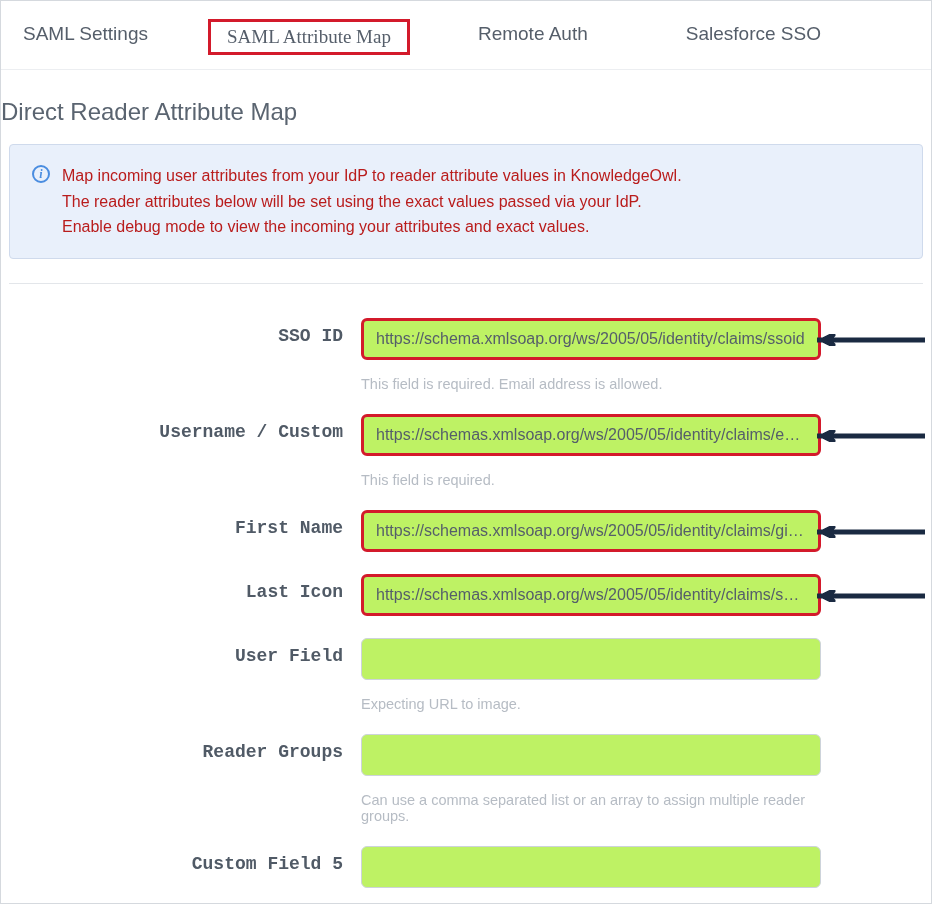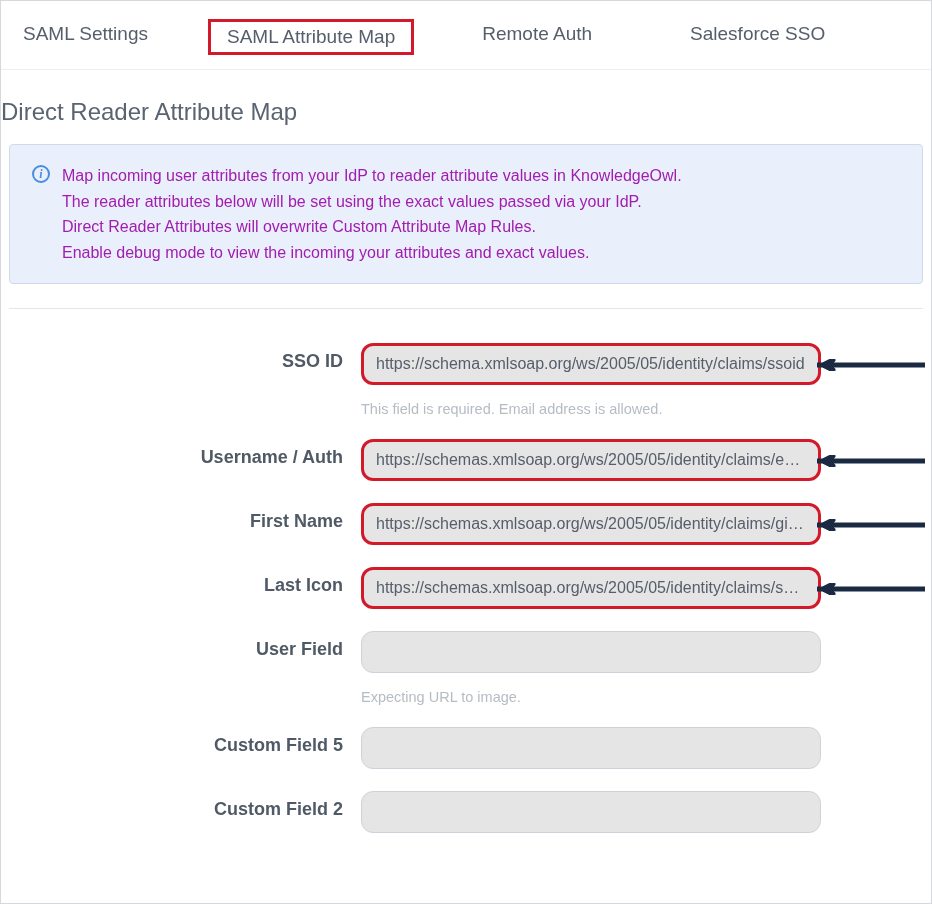--- a/index.html
+++ b/index.html
@@ -19,20 +19,21 @@
     border-bottom: 1px solid #eceef1;
   }
   .tab {
     font-size: 19px;
     color: #555e6a;
     padding: 4px 16px;
     cursor: pointer;
   }
   .tab.active {
     border: 3px solid #d31a2b;
+    font-family: Liberation Serif, serif;
   }
   .tab:first-child { padding-left: 0; }
   .tab-spacer1 { width: 12px; }
   .tab-spacer2 { width: 20px; }
   .tab-spacer3 { width: 34px; }
 
   .page-title {
     font-size: 24px;
     color: #5a6470;
     font-weight: 400;
@@ -60,21 +61,21 @@
     align-items: center;
     justify-content: center;
     flex-shrink: 0;
     margin-top: 2px;
     font-family: Georgia, serif;
     font-style: italic;
   }
   .info-text {
     font-size: 16px;
     line-height: 1.6;
-    color: #a21caf;
+    color: #b91c1c;
   }
 
   .divider {
     border-top: 1px solid #e3e6ea;
     margin: 24px 8px 0 8px;
   }
 
   .form {
     padding: 34px 8px 0 8px;
   }
@@ -85,34 +86,35 @@
     position: relative;
   }
   .form-label {
     width: 352px;
     text-align: right;
     padding-right: 18px;
     font-size: 18px;
     font-weight: 600;
     color: #505a66;
     padding-top: 8px;
+    font-family: Liberation Mono, monospace;
   }
   .form-field {
     flex: 0 0 460px;
     position: relative;
   }
   .form-input {
     width: 460px;
     height: 42px;
     border: 1px solid #cdd3da;
-    border-radius: 12px;
+    border-radius: 6px;
     font-size: 16px;
     padding: 0 14px;
     color: #555e6a;
-    background: #e5e5e5;
+    background: #bef264;
     text-overflow: ellipsis;
     white-space: nowrap;
     overflow: hidden;
   }
   .form-input.highlight {
     border: 3px solid #d31a2b;
     padding: 0 12px;
   }
   .help-text {
     font-size: 14.5px;
@@ -142,21 +144,20 @@
   <div class="tab">Salesforce SSO</div>
 </div>
 
 <h1 class="page-title">Direct Reader Attribute Map</h1>
 
 <div class="info-box">
   <div class="info-icon">i</div>
   <div class="info-text">
     <div>Map incoming user attributes from your IdP to reader attribute values in KnowledgeOwl.</div>
     <div>The reader attributes below will be set using the exact values passed via your IdP.</div>
-    <div>Direct Reader Attributes will overwrite Custom Attribute Map Rules.</div>
     <div>Enable debug mode to view the incoming your attributes and exact values.</div>
   </div>
 </div>
 
 <div class="divider"></div>
 
 <div class="form">
 
   <div class="form-row">
     <div class="form-label">SSO ID</div>
@@ -165,23 +166,24 @@
       <div class="help-text">This field is required. Email address is allowed.</div>
       <div class="arrow" style="top:21px;">
         <svg width="108" height="12" viewBox="0 0 108 12">
             <path d="M108 6 L6 6 M6 6 L16 1 M6 6 L16 11 M0 6 L6 6" stroke="#1a2a42" stroke-width="5" fill="none" stroke-linecap="round"></path>
           </svg>
       </div>
     </div>
   </div>
 
   <div class="form-row">
-    <div class="form-label">Username / Auth</div>
+    <div class="form-label">Username / Custom</div>
     <div class="form-field">
       <input type="text" class="form-input highlight" value="https://schemas.xmlsoap.org/ws/2005/05/identity/claims/emailaddress" style="">
+      <div class="help-text">This field is required.</div>
       <div class="arrow" style="top:21px;">
         <svg width="108" height="12" viewBox="0 0 108 12">
             <path d="M108 6 L6 6 M6 6 L16 1 M6 6 L16 11 M0 6 L6 6" stroke="#1a2a42" stroke-width="5" fill="none" stroke-linecap="round"></path>
           </svg>
       </div>
     </div>
   </div>
 
   <div class="form-row">
     <div class="form-label">First Name</div>
@@ -208,20 +210,27 @@
   </div>
 
   <div class="form-row">
     <div class="form-label">User Field</div>
     <div class="form-field">
       <input type="text" class="form-input" value="" style="">
       <div class="help-text">Expecting URL to image.</div>
     </div>
   </div>
 
+  <div class="form-row">
+    <div class="form-label">Reader Groups</div>
+    <div class="form-field">
+      <input type="text" class="form-input" value="" style="">
+      <div class="help-text">Can use a comma separated list or an array to assign multiple reader groups.</div>
+    </div>
+  </div>
 
   <div class="form-row">
     <div class="form-label">Custom Field 5</div>
     <div class="form-field">
       <input type="text" class="form-input" value="" style="">
     </div>
   </div>
 
   <div class="form-row">
     <div class="form-label">Custom Field 2</div>

